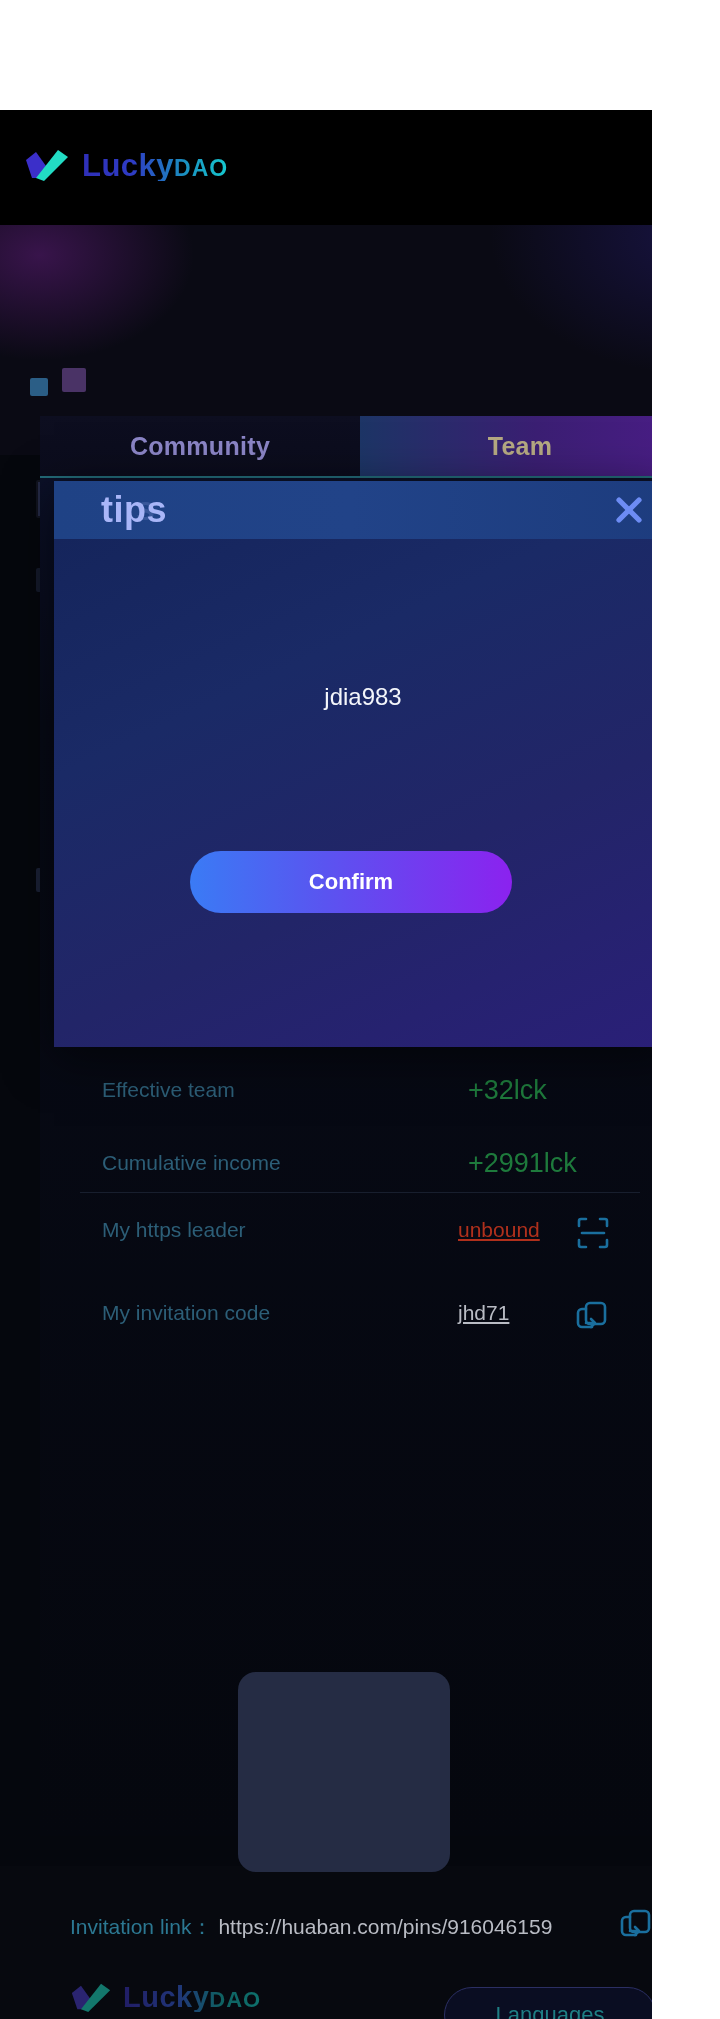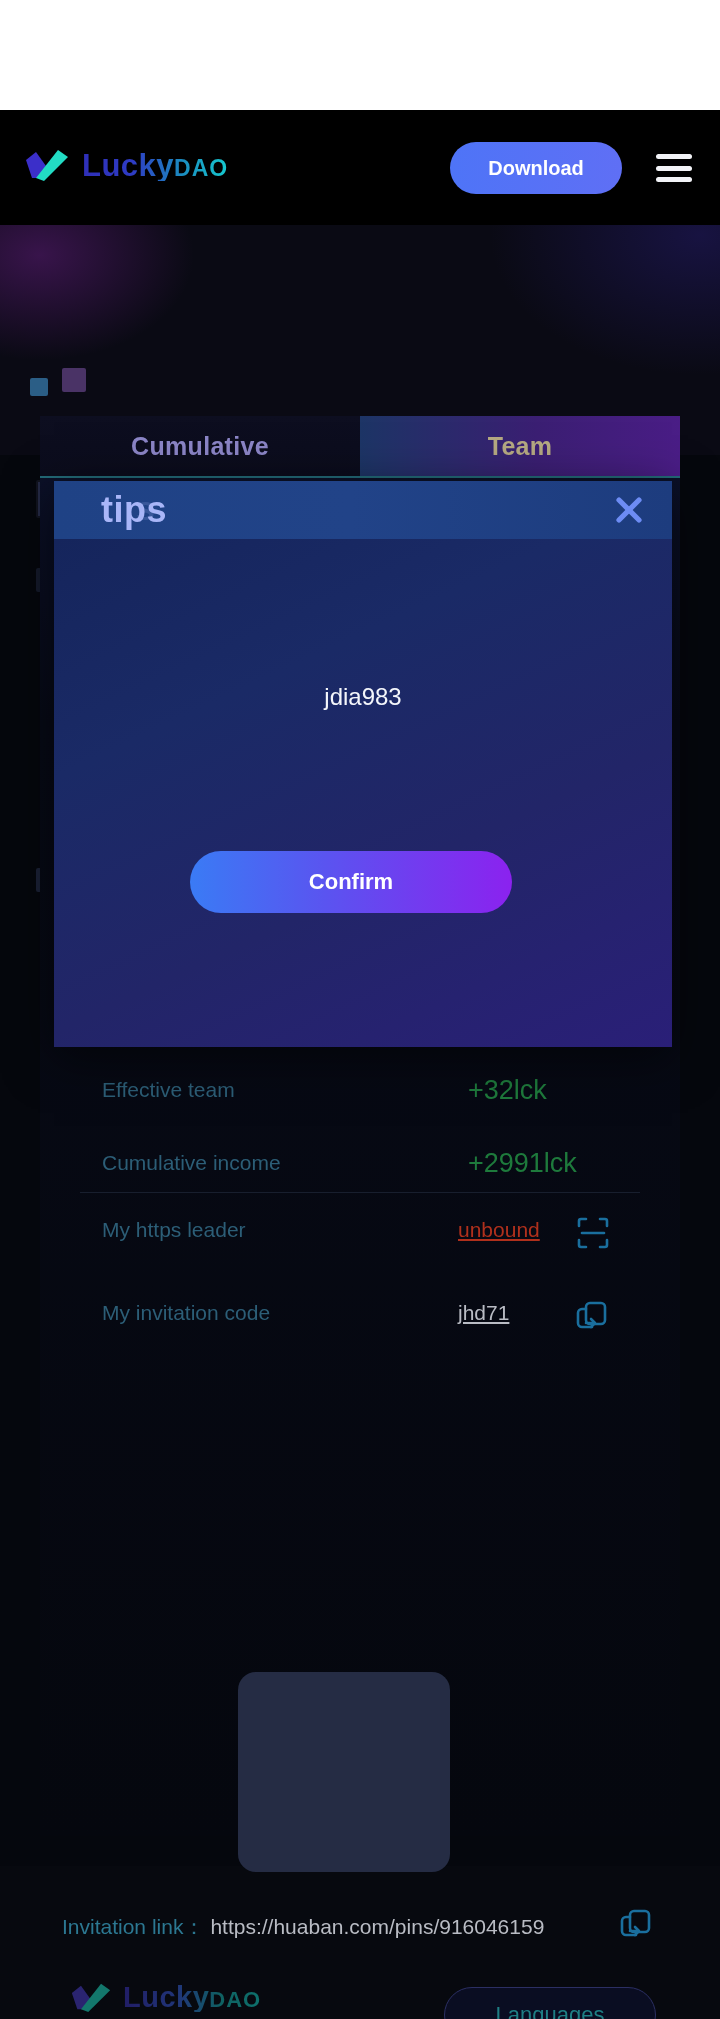--- a/index.html
+++ b/index.html
@@ -7,21 +7,21 @@
   html, body {
     width: 720px;
     height: 2019px;
     background: #ffffff;
     font-family: "Liberation Sans", sans-serif;
     overflow: hidden;
   }
 
   #page {
     position: relative;
-    width: 720px;
+    width: 652px;
     height: 2019px;
     background: #be185d;
     overflow: hidden;
   }
 
   
   .white-strip {
     position: absolute;
     left: 0; top: 0;
     width: 720px; height: 110px;
@@ -240,20 +240,21 @@
     z-index: 6;
   }
 
   .invite-link-row {
     position: absolute;
     left: 0; top: 1789px;
     width: 720px; height: 56px;
     display: flex;
     align-items: center;
     z-index: 6;
+    padding-left: 8px;
   }
   .invite-label {
     margin-left: 62px;
     font-size: 21px;
     color: #2c7892;
     white-space: nowrap;
   }
   .invite-url {
     margin-left: 6px;
     font-size: 21px;
@@ -389,40 +390,39 @@
 
     <div class="site-header">
       <div class="logo-wrap">
         <svg class="logo-mark" viewBox="0 0 46 34">
           <path d="M2 12 L12 4 L22 18 L18 30 L8 30 Z" fill="#3b2fc9"></path>
           <path d="M12 30 L34 2 L44 9 L20 33 Z" fill="#22dcc4"></path>
         </svg>
         <span class="logo-text"><span>Lucky</span><span class="dao">DAO</span></span>
       </div>
 
-      <button class="download-btn">Download</button>
 
       <div class="hamburger">
         <span></span>
         <span></span>
         <span></span>
       </div>
     </div>
 
     <div class="hero"></div>
 
     <div class="deco-sq" style="left:30px;  top:268px; width:18px; height:18px; background:#2b5e86;"></div>
     <div class="deco-sq" style="left:62px;  top:258px; width:24px; height:24px; background:#4a3366;"></div>
     <div class="deco-sq" style="left:36px;  top:370px; width:34px; height:38px; background:#252a46; border:2px solid #11131f;"></div>
     <div class="deco-sq" style="left:36px;  top:458px; width:24px; height:24px; background:#151a2b;"></div>
     <div class="deco-sq" style="left:50px;  top:490px; width:22px; height:52px; background:#101628;"></div>
     <div class="deco-sq" style="left:36px;  top:758px; width:24px; height:24px; background:#1b2136;"></div>
 
     <div class="tabs">
-      <div class="tab tab-community">Cumulative</div>
+      <div class="tab tab-community">Community</div>
       <div class="tab tab-team">Team</div>
     </div>
 
     <div class="panel">
 
       <div class="row-item" style="top:340px;">
         <span class="row-icon">
           <svg width="40" height="38" viewBox="0 0 40 38">
             <circle cx="25" cy="11" r="7.5" fill="none" stroke="#7d8189" stroke-width="2.6"></circle>
             <path d="M13 33c0-6.2 5.4-11 12-11s12 4.8 12 11" fill="none" stroke="#7d8189" stroke-width="2.6"></path>

